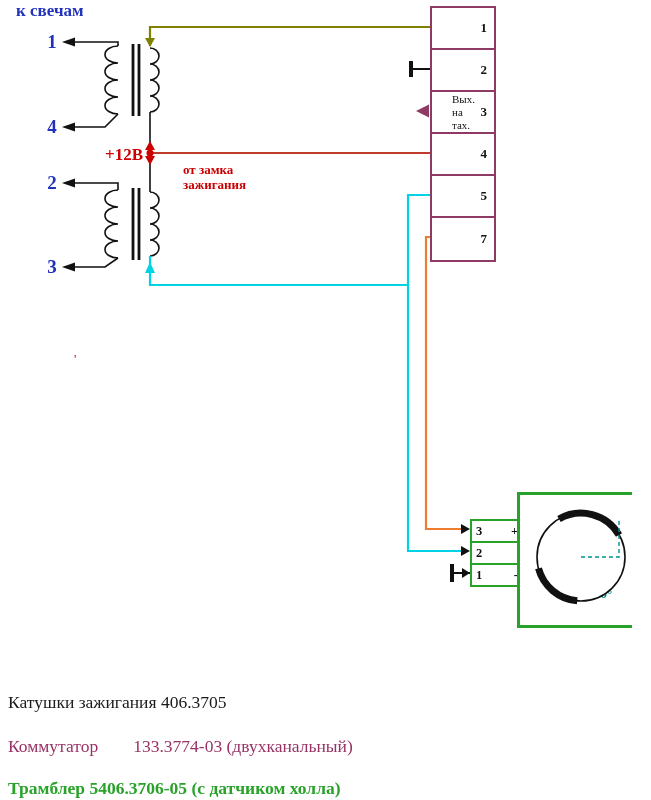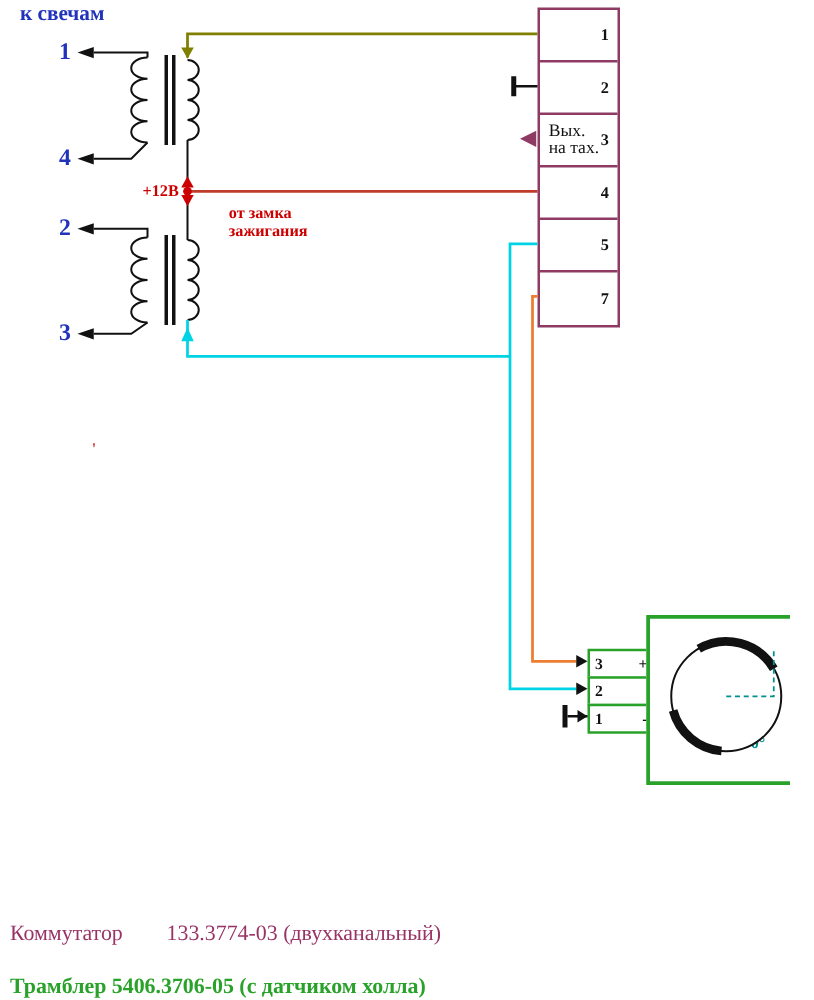--- a/index.html
+++ b/index.html
@@ -3,28 +3,28 @@
 <meta charset="utf-8">
 <style>
   html,body{margin:0;padding:0;background:#fff;}
   .canvas{position:relative;width:632px;height:800px;background:#ffffff;
           font-family:"Liberation Serif", serif;overflow:hidden;}
   .abs{position:absolute;}
   svg.overlay{position:absolute;left:0;top:0;pointer-events:none;}
 
   .to-plugs{left:16px;top:1px;font-size:17px;font-weight:bold;color:#2233bb;}
   .plugnum{width:24px;text-align:center;font-size:19px;font-weight:bold;color:#2233bb;}
-  .v12{left:99px;top:145px;width:44px;text-align:right;font-size:13px;font-weight:bold;color:#cc0000;}
+  .v12{left:99px;top:145px;width:44px;text-align:right;font-size:17px;font-weight:bold;color:#cc0000;}
   .fromlock{left:158px;top:162px;font-size:13px;font-weight:bold;color:#cc0000;line-height:15px;margin-left:25px;}
   .stray{left:74px;top:351px;font-size:13px;color:#cc0000;}
 
   .commutator{left:430px;top:6px;width:62px;border:2px solid #8e3a63;background:#fff;}
   .ccell{height:42px;border-bottom:2px solid #8e3a63;display:flex;align-items:center;box-sizing:border-box;}
   .ccell:last-child{border-bottom:none;}
-  .clabels{padding-left:7px;font-size:14px;line-height:13px;color:#111;}
+  .clabels{padding-left:20px;font-size:11px;line-height:13px;color:#111;}
   .clabels.orange{color:#e07b28;}
   .cnum{margin-left:auto;padding-right:7px;font-size:13px;font-weight:bold;color:#111;}
 
   .dpin{left:470px;width:42px;height:20px;border:2px solid #28a228;background:#fff;
         display:flex;align-items:center;justify-content:space-between;
         padding:0 4px;box-sizing:content-box;font-size:12.5px;font-weight:bold;color:#111;}
   .dbox{left:517px;top:492px;width:125px;height:130px;border:3px solid #28a228;background:#fff;}
   .angle90{left:594px;top:586px;font-size:13px;font-weight:bold;color:#009090;}
 
   .caption{left:8px;font-size:17.5px;white-space:pre;}
@@ -87,20 +87,21 @@
     <span></span>
   </div>
   <div class="abs dpin" style="top:563px;">
     <span>1</span>
     <span>-</span>
   </div>
 
   <div class="abs dbox"></div>
   <div class="abs angle90">90°</div>
 
+  <div class="abs caption cap-coils">Катушки зажигания 406.3705</div>
   <div class="abs caption cap-comm">Коммутатор        133.3774-03 (двухканальный)</div>
   <div class="abs caption cap-dist">Трамблер 5406.3706-05 (с датчиком холла)</div>
 
   <svg class="overlay" width="651" height="800" viewBox="0 0 651 800">
 
     <g stroke="#111" fill="none" stroke-width="1.6">
       <path d="M118,46 A13,8.5 0 0 0 118,63 A13,8.5 0 0 0 118,80 A13,8.5 0 0 0 118,97 A13,8.5 0 0 0 118,114"></path>
       <polyline points="118,46 118,42 75,42"></polyline>
       <polyline points="118,114 105,127 75,127"></polyline>
       <line x1="133" y1="44" x2="133" y2="116" stroke-width="2.8"></line>

